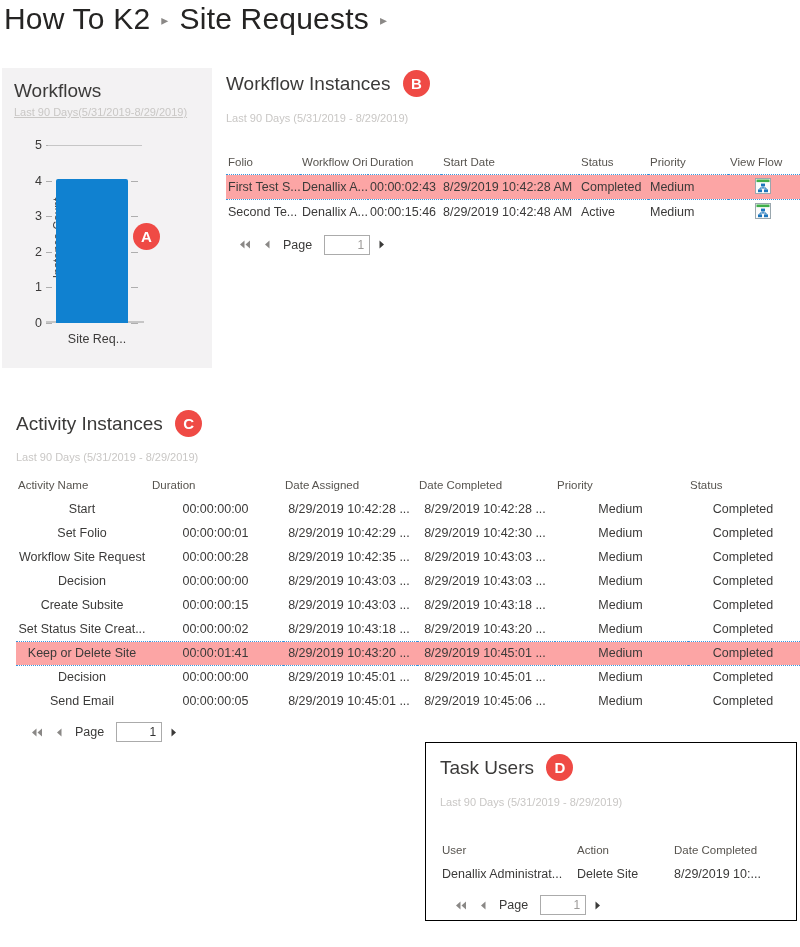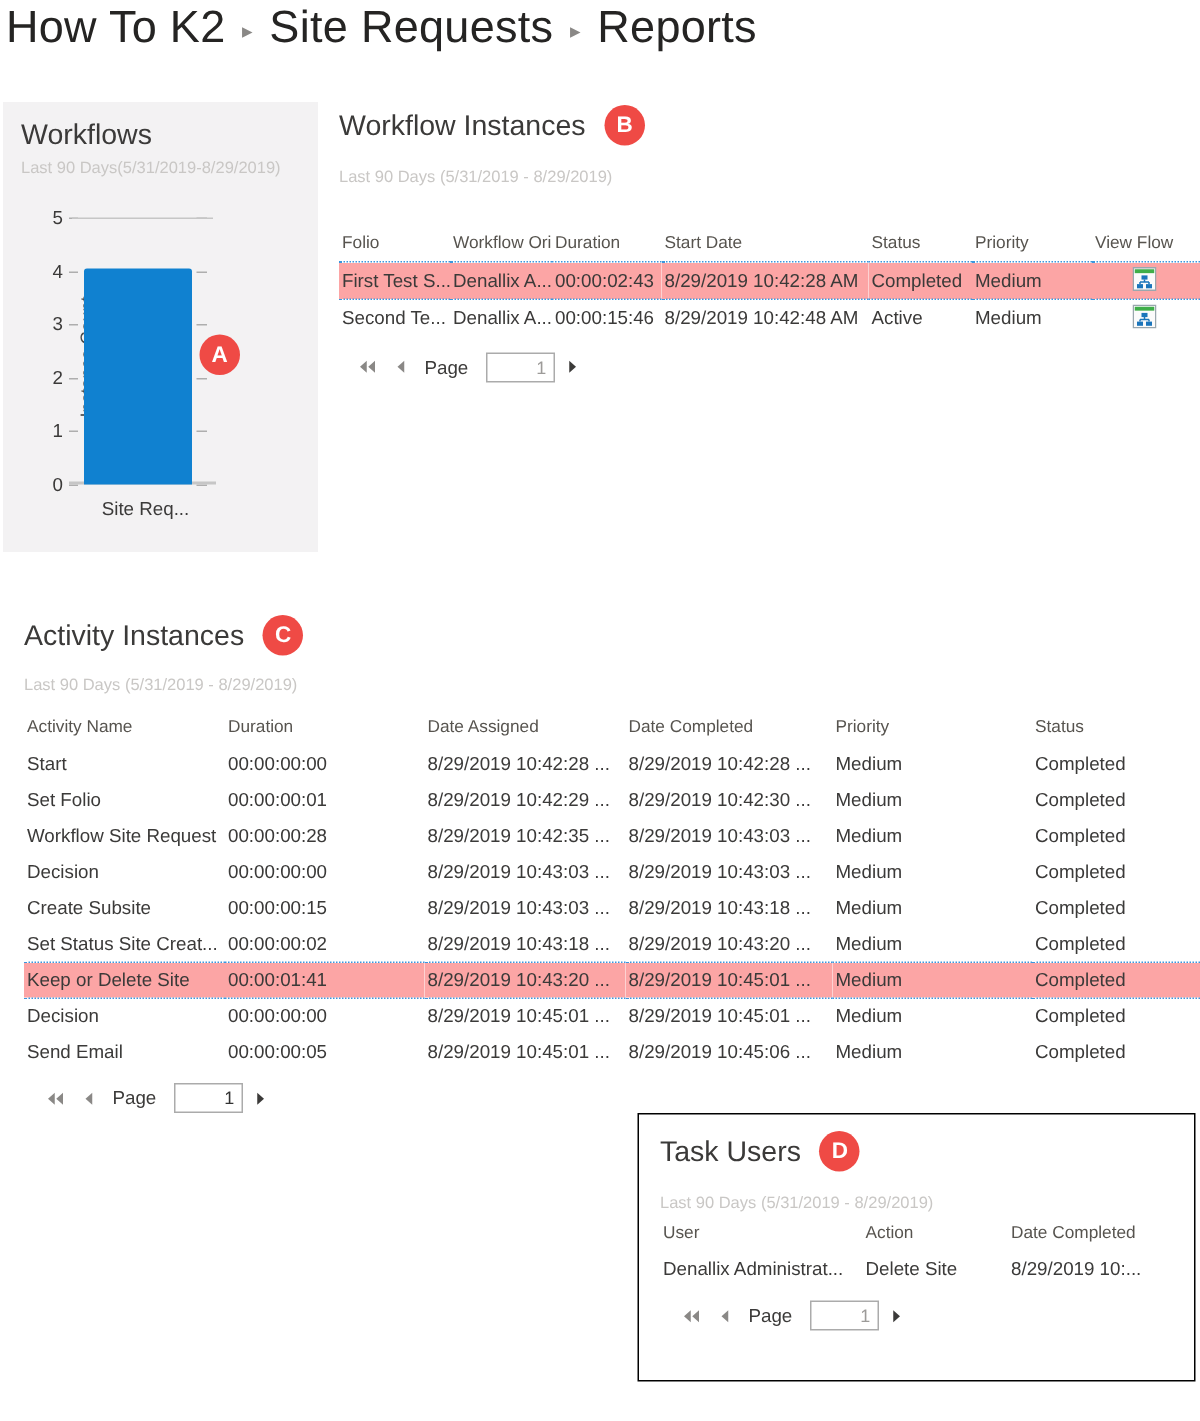--- a/index.html
+++ b/index.html
@@ -32,21 +32,21 @@
     background:#ef4a45; color:#fff; font-size:15px; font-weight:bold;
     vertical-align:middle;
   }
 
   
   .workflows-panel {
     position:absolute; left:2px; top:68px; width:210px; height:300px;
     background:#f3f2f3;
   }
   .workflows-panel .sec-title { position:absolute; left:12px; top:12px; }
-  .workflows-panel .sec-sub   { position:absolute; left:12px; top:38px; white-space:nowrap; }
+  .workflows-panel .sec-sub   { position:absolute; left:12px; top:38px; white-space:nowrap;text-decoration:underline; }
   .chart { position:absolute; left:50px; top:77px; width:82px; height:178px; }
   .ytick { position:absolute; left:0; width:100%; height:0; }
   .ytick .lbl {
     position:absolute; right:calc(100% + 10px); top:0; transform:translateY(-50%);
     font-size:12.5px; color:#3b3a39;
   }
   .ytick .dash-l { position:absolute; left:-6px;  top:0; width:6px; height:1px; background:#aeaeae; }
   .ytick .dash-r { position:absolute; right:-4px; top:0; width:7px; height:1px; background:#aeaeae; }
   .gridline-top { position:absolute; left:-4px; right:-8px; top:0; height:1px; background:#c6c6c6; }
   .baseline     { position:absolute; left:-6px; right:-10px; bottom:0; height:2px; background:#c6c6c6; }
@@ -86,30 +86,30 @@
   .wfi { position:absolute; left:226px; top:72px; width:574px; }
   .wfi .sec-sub { display:block; margin-top:13px; }
   .wfi table { margin-top:28px; }
   .wfi td { height:25px; }
   .wfi .icon-cell { text-align:center; }
 
   
   .act { position:absolute; left:16px; top:378px; width:784px;margin-top:34px; }
   .act .sec-sub { display:block; margin-top:12px; }
   .act table { margin-top:12px; }
-  .act td { height:24px; }
+  .act td { height:24px;text-align:center; }
 
   
   .tu {
     position:absolute; left:425px; top:742px; width:372px; height:179px;
     border:1.5px solid #000; background:#fff;
     padding:13px 0 0 14px;
   }
   .tu .sec-sub { display:block; margin-top:13px; }
-  .tu table { margin-top:4px; width:348px; }
+  .tu table { margin-top:32px; width:348px; }
   .tu td { height:24px; }
 
   
   .pager { display:flex; align-items:center; margin-top:9px; padding-left:14px; }
   .pager .pg-btn { display:inline-flex; align-items:center; cursor:pointer; margin-right:12px; }
   .pager .pg-label { font-size:12.5px; color:#3b3a39; margin-right:12px; }
   .pager input {
     width:46px; height:20px; border:1px solid #ababab; background:#fff;
     font-family:"Liberation Sans", sans-serif; font-size:12px;
     text-align:right; padding-right:5px; margin-right:8px; outline:none;
@@ -121,21 +121,20 @@
 </head>
 <body>
 
 <div class="stage">
 
   <div class="breadcrumb">
     <span class="crumb">How To K2</span>
     <span class="crumb-sep">▸</span>
     <span class="crumb">Site Requests</span>
     <span class="crumb-sep">▸</span>
-    <span class="crumb">Reports</span>
   </div>
 
   <div class="workflows-panel">
     <span class="sec-title">Workflows</span>
     <span class="sec-sub">Last 90 Days(5/31/2019-8/29/2019)</span>
 
     <div class="chart">
       <div class="ylab">Instance Count</div>
 
       <div class="ytick" style="top:0;">

